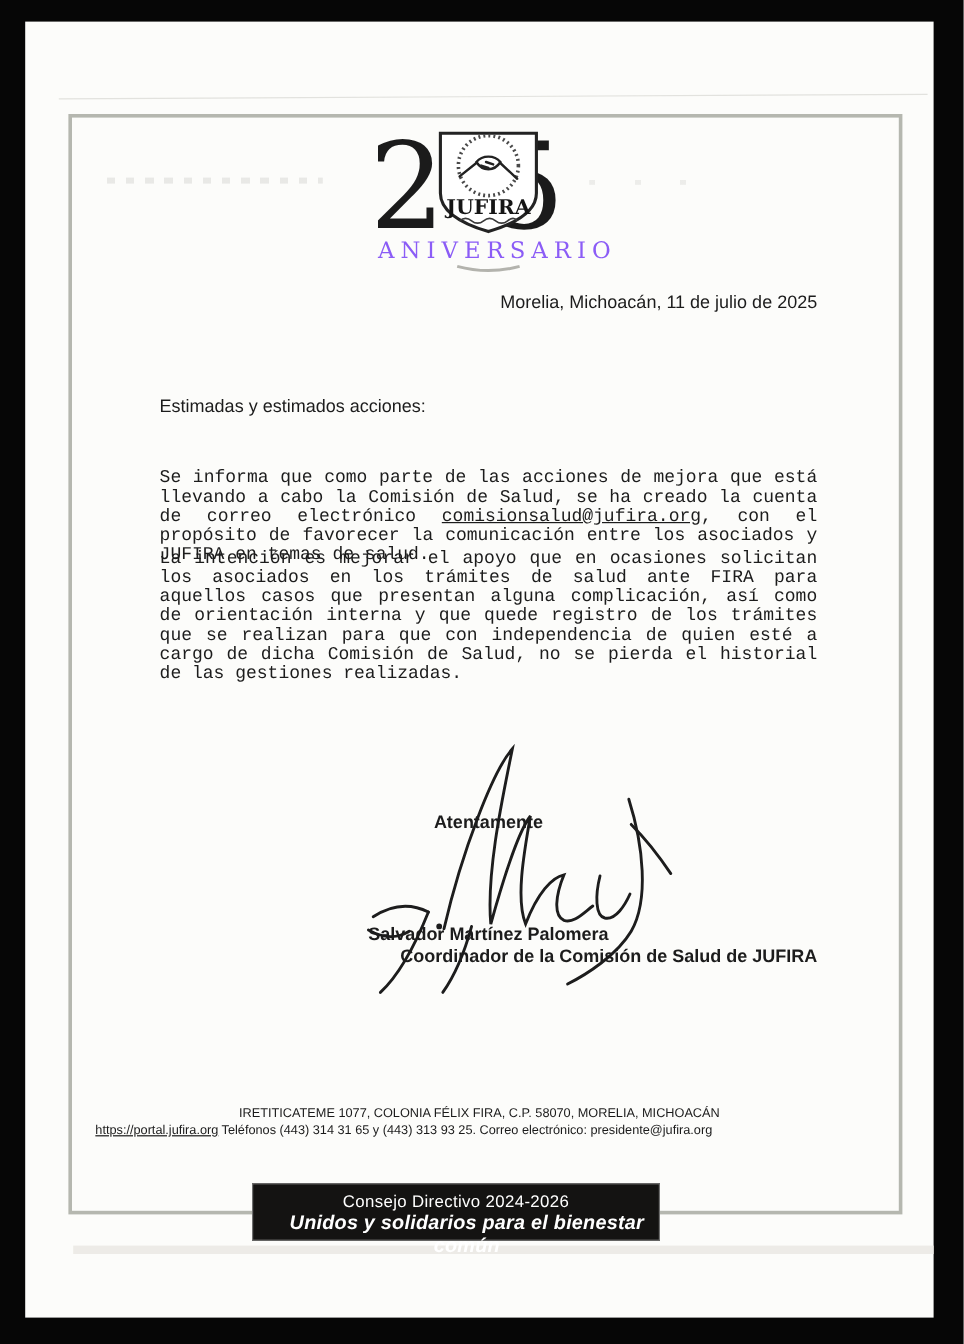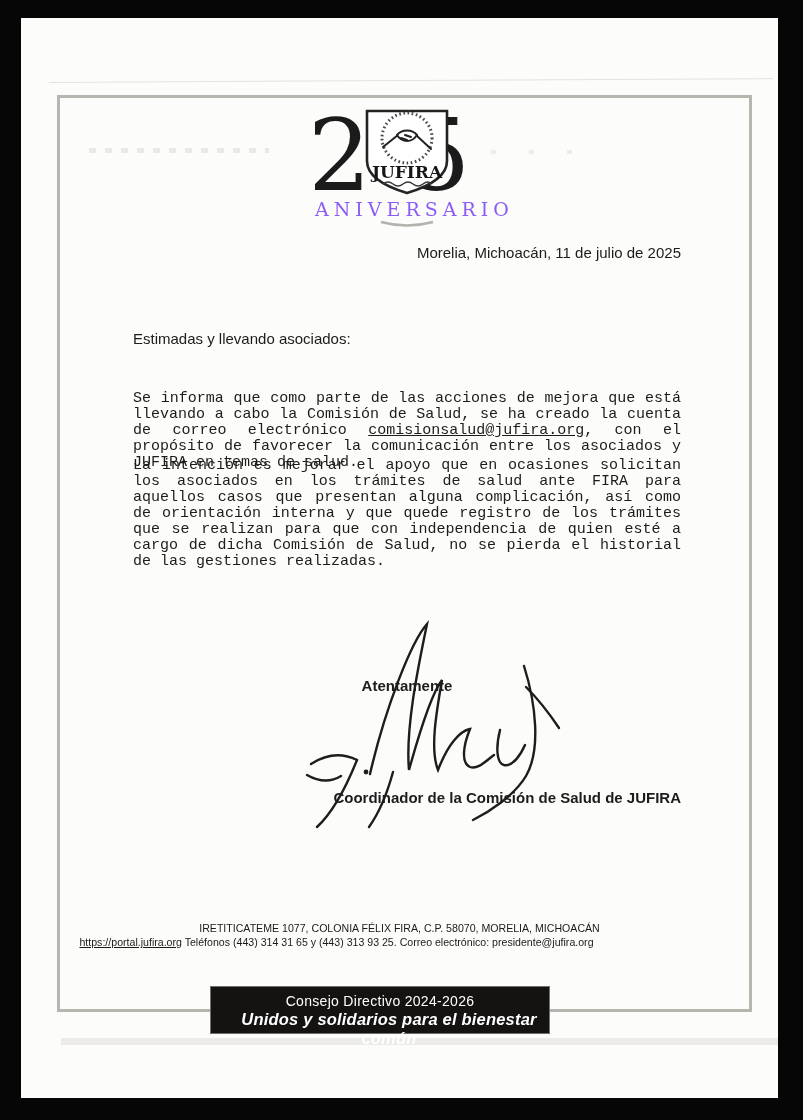--- a/index.html
+++ b/index.html
@@ -118,21 +118,21 @@
       </g>
     </svg>
     <div class="anniversario">ANIVERSARIO</div>
     <svg class="logo-swoosh" width="60" height="8" viewBox="0 0 60 8">
       <path d="M4,2 Q30,9 56,2" fill="none" stroke="#b3b3ad" stroke-width="2.5"></path>
     </svg>
   </div>
 
   <div class="dateline">Morelia, Michoacán, 11 de julio de 2025</div>
 
-  <div class="salutation">Estimadas y llevando asociados:</div>
+  <div class="salutation">Estimadas y estimados acciones:</div>
 
   <div class="para para1"><span>Se informa que como parte de las acciones de mejora que está llevando a cabo la Comisión de Salud, se ha creado la cuenta de correo electrónico </span><span class="email-link">comisionsalud@jufira.org</span><span>, con el propósito de favorecer la comunicación entre los asociados y JUFIRA en temas de salud.</span></div>
 
   <div class="para para2">La intención es mejorar el apoyo que en ocasiones solicitan los asociados en los trámites de salud ante FIRA para aquellos casos que presentan alguna complicación, así como de orientación interna y que quede registro de los trámites que se realizan para que con independencia de quien esté a cargo de dicha Comisión de Salud, no se pierda el historial de las gestiones realizadas.</div>
 
 
   <div class="closing">Atentamente</div>
 
   <svg class="sig-svg" width="300" height="215" viewBox="0 0 300 215">
     <g fill="none" stroke="#1d1d1d" stroke-width="2.4" stroke-linecap="round">
@@ -140,20 +140,21 @@
       <circle cx="93" cy="158" r="2.4" fill="#1d1d1d" stroke="none"></circle>
       <path d="M97,160 C112,95 138,28 154,10 C147,45 132,112 136,156 C146,120 158,80 169,66 C163,100 157,136 165,156 C175,130 187,117 197,115 C190,132 188,149 197,153 C205,156 214,146 221,141"></path>
       <path d="M227,116 C223,132 223,149 231,151 C240,153 248,140 252,131"></path>
       <path d="M251,52 C263,90 268,136 253,162 C241,182 216,198 200,206"></path>
       <path d="M253,73 C264,84 276,99 286,114"></path>
       <path d="M120,158 C114,180 106,199 96,213"></path>
       <path d="M84,146 C72,176 58,200 44,213"></path>
     </g>
   </svg>
 
+  <div class="signer-name">Salvador Martínez Palomera</div>
   <div class="signer-title">Coordinador de la Comisión de Salud de JUFIRA</div>
 
   <div class="footer-address">IRETITICATEME 1077, COLONIA FÉLIX FIRA, C.P. 58070, MORELIA, MICHOACÁN</div>
   <div class="footer-contact"><span class="footer-url">https://portal.jufira.org</span><span> Teléfonos (443) 314 31 65 y (443) 313 93 25. Correo electrónico: presidente@jufira.org</span></div>
 
   <div class="scan-shadow"></div>
 
   <div class="banner">
     <div class="banner-line1">Consejo Directivo 2024-2026</div>
     <div class="banner-line2">Unidos y solidarios para el bienestar común</div>

